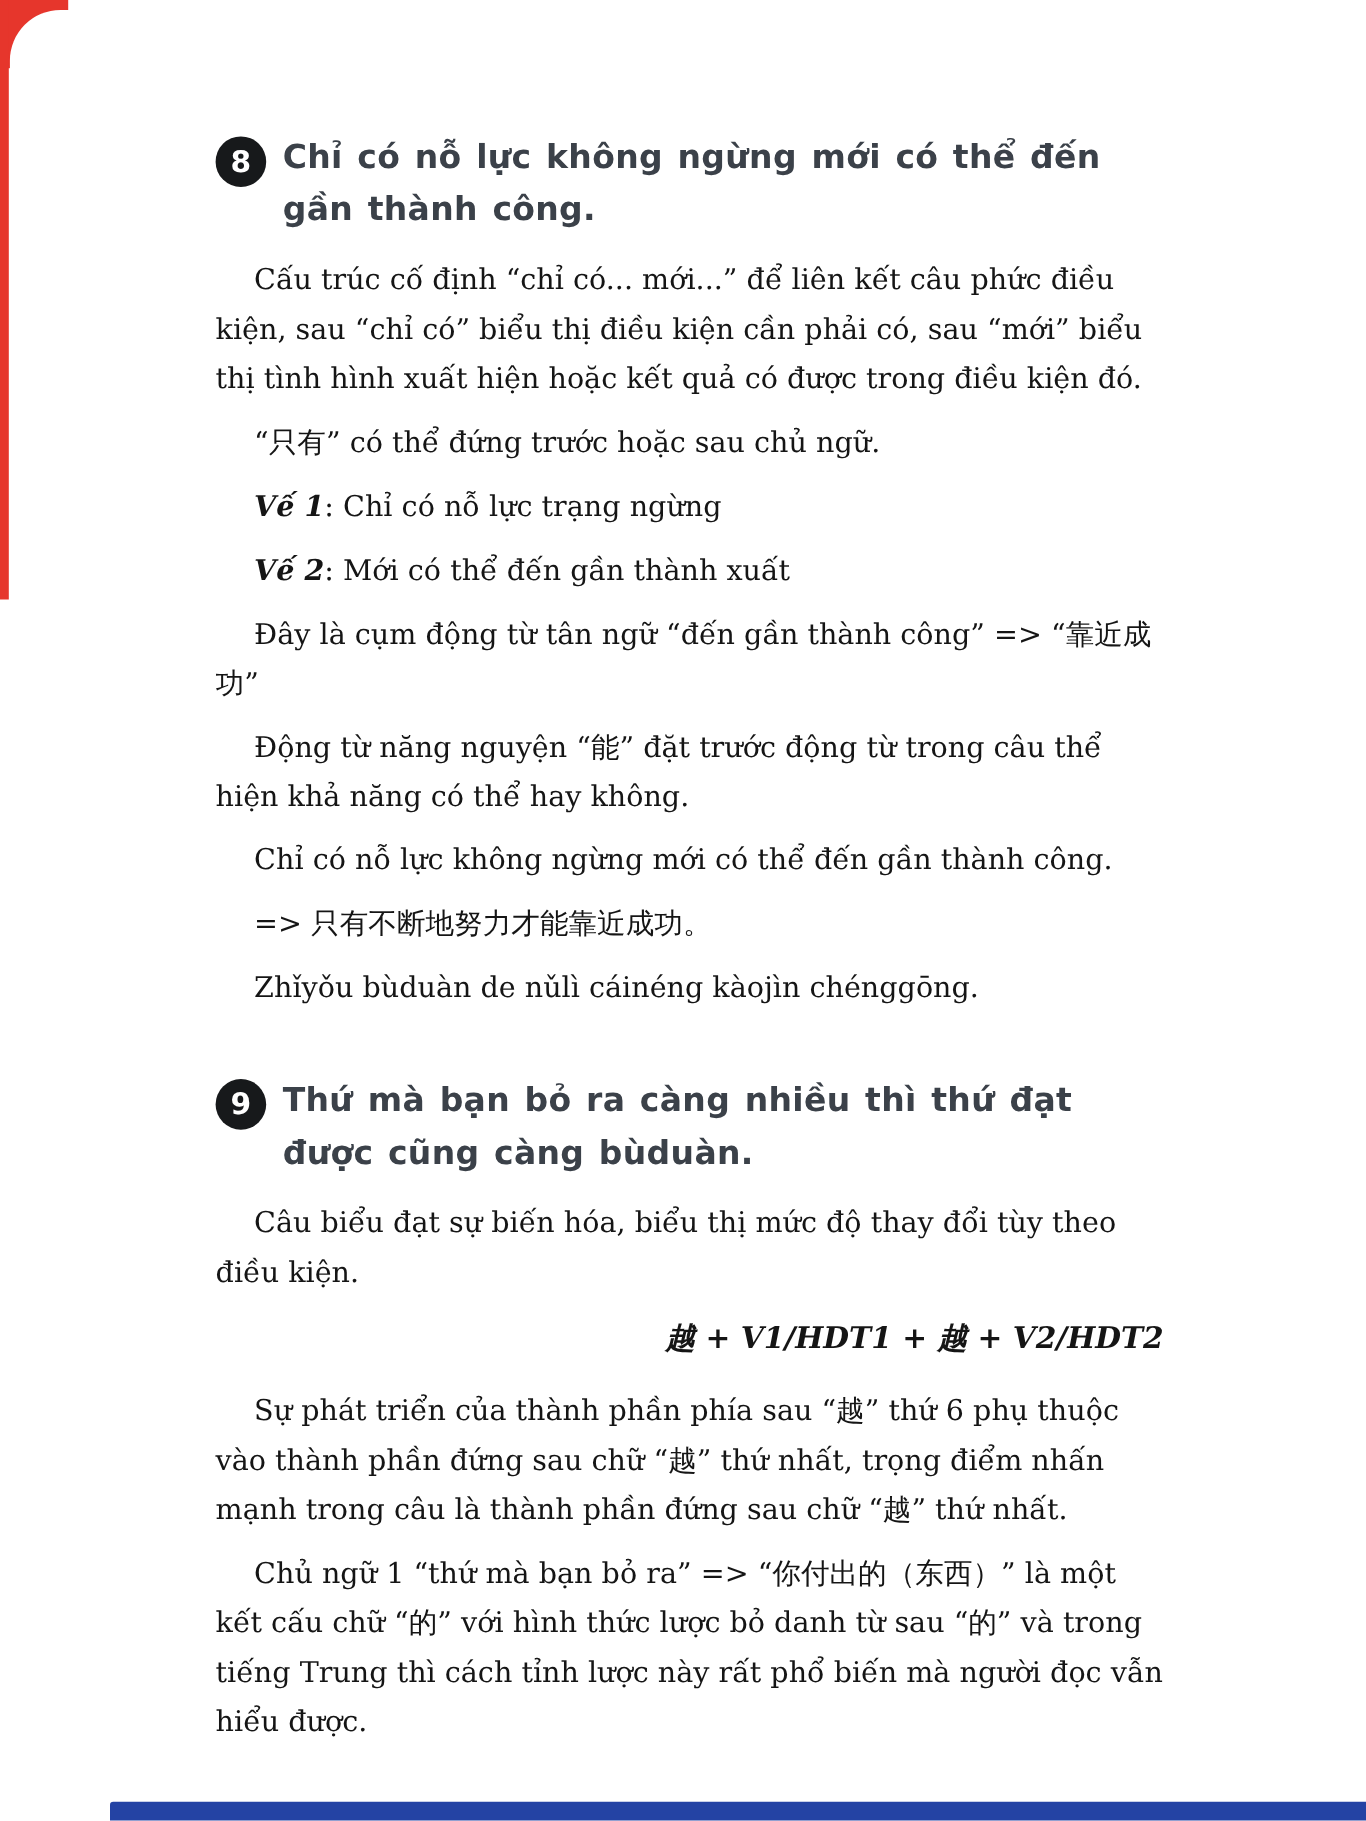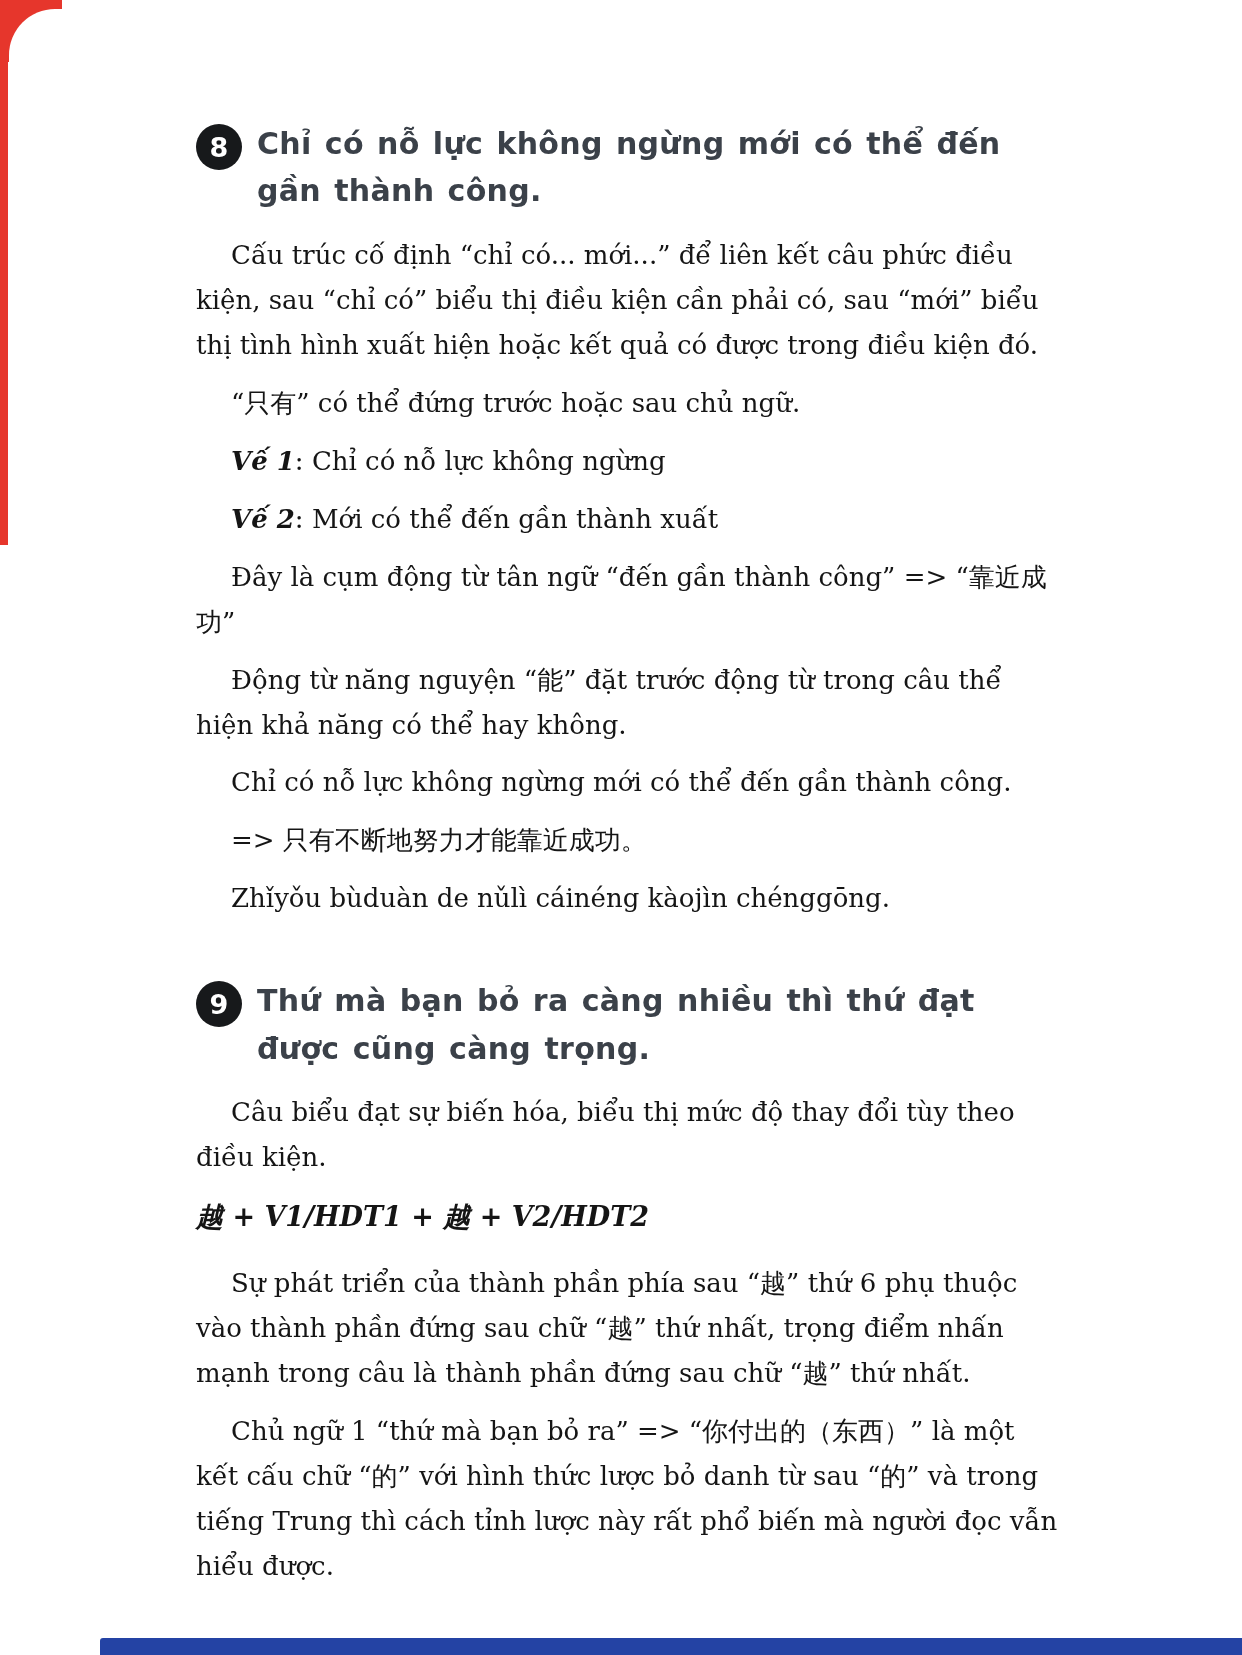--- a/index.html
+++ b/index.html
@@ -81,21 +81,21 @@
     color: #151515;
   }
   .sec-body p.indent { text-indent: 35px; }
   .sec-body p.center-cjk {
     text-align: center;
     text-indent: 0;
     font-size: 25px;
     margin: 6px 0 14px 0;
   }
   .sec-body p.formula {
-    text-align: left;
+    text-align: right;
     text-indent: 0;
     font-weight: 700;
     font-style: italic;
     font-size: 27px;
     margin: 14px 0 20px 0;
   }
   .lead {
     font-weight: 700;
     font-style: italic;
   }
@@ -112,34 +112,34 @@
 <div class="content">
 
   <section class="section-8">
     <div class="sec-head">
       <div class="num-circle">8</div>
       <h2 class="sec-title">Chỉ có nỗ lực không ngừng mới có thể đến gần thành công.</h2>
     </div>
     <div class="sec-body">
       <p class="indent">Cấu trúc cố định “chỉ có... mới...” để liên kết câu phức điều kiện, sau “chỉ có” biểu thị điều kiện cần phải có, sau “mới” biểu thị tình hình xuất hiện hoặc kết quả có được trong điều kiện đó.</p>
       <p class="indent">“只有” có thể đứng trước hoặc sau chủ ngữ.</p>
-      <p class="indent"><span class="lead">Vế 1</span><span>: Chỉ có nỗ lực không ngừng</span></p>
+      <p class="indent"><span class="lead">Vế 1</span><span>: Chỉ có nỗ lực trạng ngừng</span></p>
       <p class="indent"><span class="lead">Vế 2</span><span>: Mới có thể đến gần thành xuất</span></p>
       <p class="indent">Đây là cụm động từ tân ngữ “đến gần thành công” =&gt; “靠近成功”</p>
       <p class="indent">Động từ năng nguyện “能” đặt trước động từ trong câu thể hiện khả năng có thể hay không.</p>
       <p class="indent">Chỉ có nỗ lực không ngừng mới có thể đến gần thành công.</p>
       <p class="indent">=&gt; 只有不断地努力才能靠近成功。</p>
       <p class="indent">Zhǐyǒu bùduàn de nǔlì cáinéng kàojìn chénggōng.</p>
     </div>
   </section>
 
   <section class="section-9">
     <div class="sec-head">
       <div class="num-circle">9</div>
-      <h2 class="sec-title">Thứ mà bạn bỏ ra càng nhiều thì thứ đạt được cũng càng trọng.</h2>
+      <h2 class="sec-title">Thứ mà bạn bỏ ra càng nhiều thì thứ đạt được cũng càng bùduàn.</h2>
     </div>
     <div class="sec-body">
       <p class="indent">Câu biểu đạt sự biến hóa, biểu thị mức độ thay đổi tùy theo điều kiện.</p>
       <p class="formula">越 + V1/HDT1 + 越 + V2/HDT2</p>
       <p class="indent">Sự phát triển của thành phần phía sau “越” thứ 6 phụ thuộc vào thành phần đứng sau chữ “越” thứ nhất, trọng điểm nhấn mạnh trong câu là thành phần đứng sau chữ “越” thứ nhất.</p>
       <p class="indent">Chủ ngữ 1 “thứ mà bạn bỏ ra” =&gt; “你付出的（东西）” là một kết cấu chữ “的” với hình thức lược bỏ danh từ sau “的” và trong tiếng Trung thì cách tỉnh lược này rất phổ biến mà người đọc vẫn hiểu được.</p>
 
     </div>
   </section>
 

